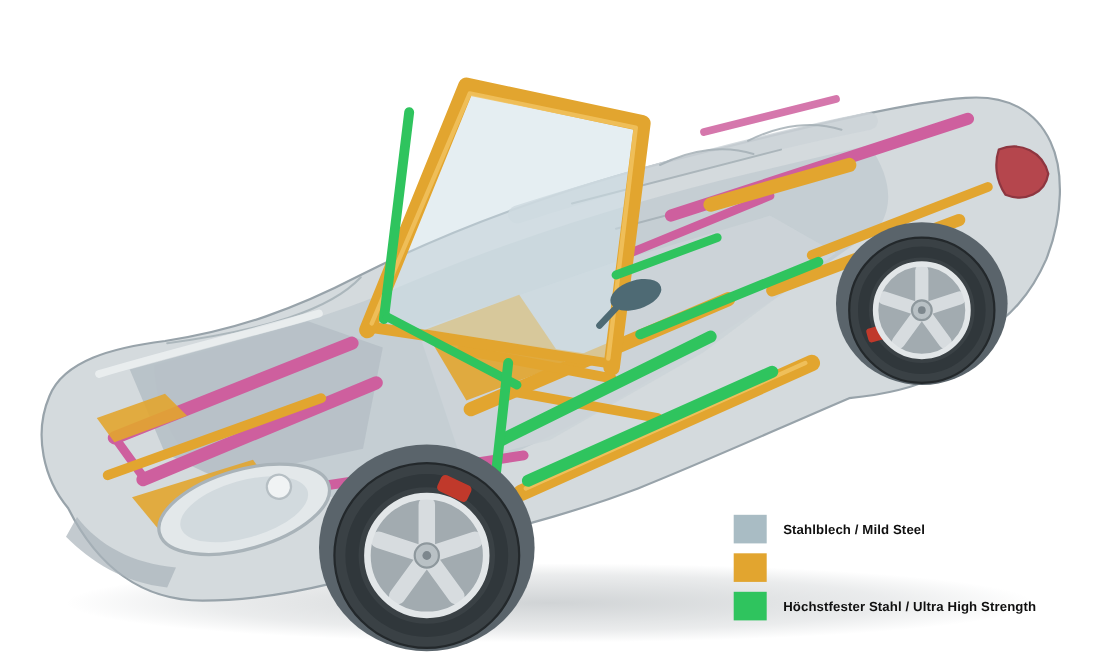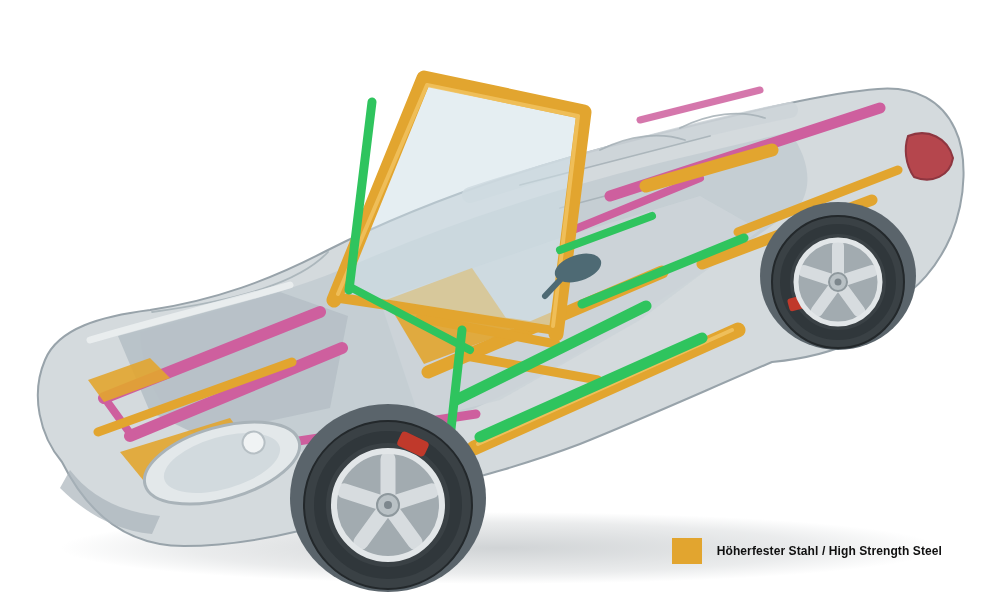--- a/index.html
+++ b/index.html
@@ -170,18 +170,25 @@
         <path d="M 838,282 L 803.8,270.9"></path>
       </g>
       <circle cx="838" cy="282" r="42" fill="none" stroke="#e2e6e8" stroke-width="5"></circle>
       <circle cx="838" cy="282" r="9" fill="#b9c1c5" stroke="#8e989d" stroke-width="2"></circle>
       <circle cx="838" cy="282" r="3.5" fill="#7d878d"></circle>
     </g>
   </svg>
 
   <div class="legend">
     <div class="legend-row">
+      <div class="legend-swatch" style="background: rgb(169, 188, 196);"></div>
+      <div class="legend-label">Stahlblech / Mild Steel</div>
+    </div>
+    <div class="legend-row">
       <div class="legend-swatch" style="background: rgb(226, 165, 47);"></div>
-      <div class="legend-label">Höherfester Stahl / High Strength Steel</div>
+    </div>
+    <div class="legend-row">
+      <div class="legend-swatch" style="background: rgb(47, 196, 94);"></div>
+      <div class="legend-label">Höchstfester Stahl / Ultra High Strength</div>
     </div>
   </div>
 
 </div>
 
 </body></html>

